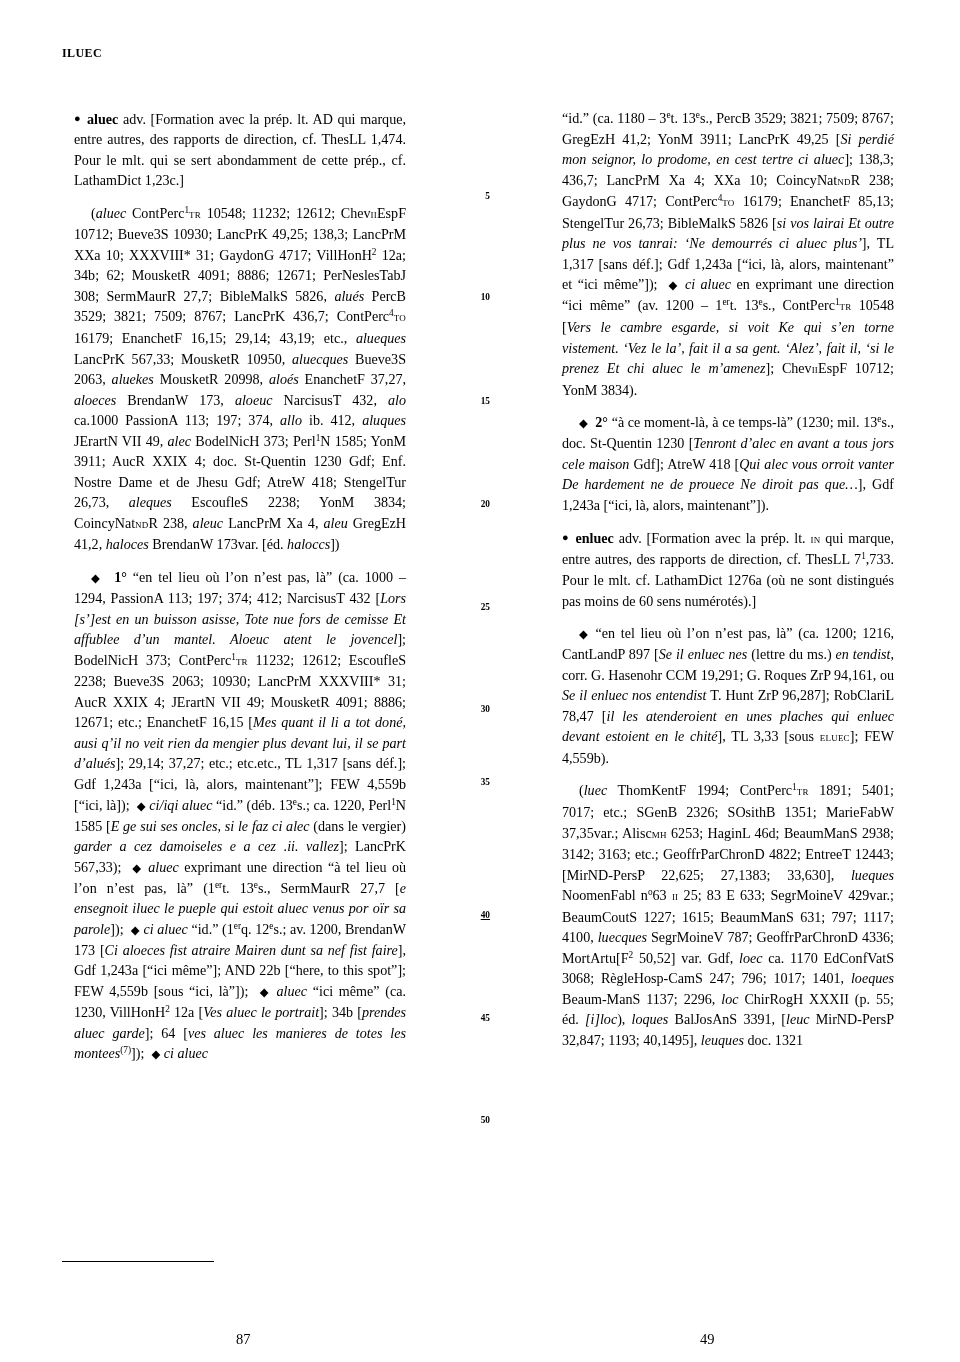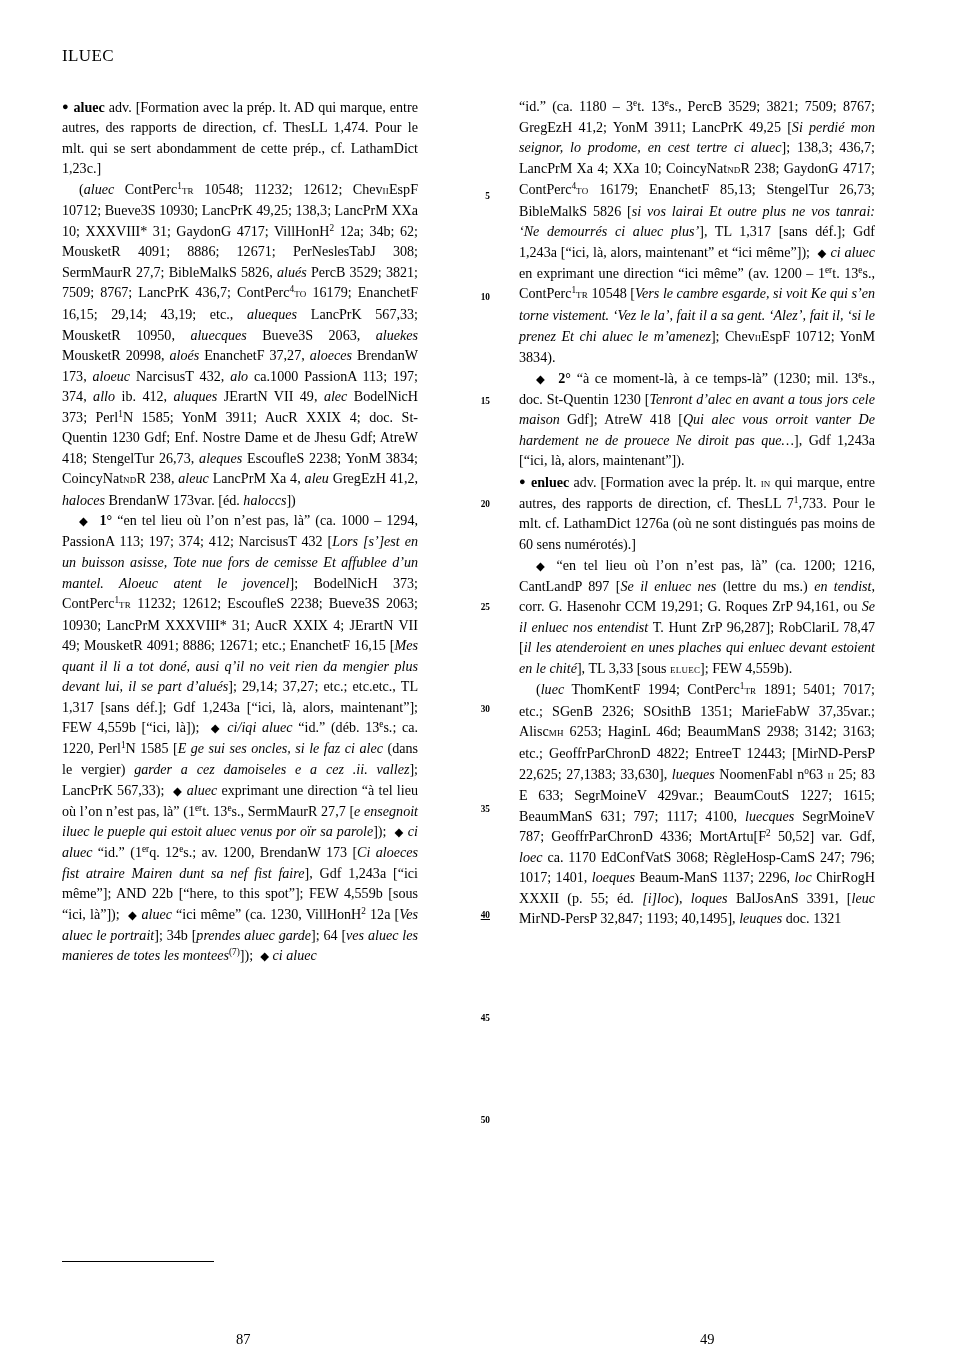--- a/index.html
+++ b/index.html
@@ -20,22 +20,22 @@
   .page {
     position: absolute;
     inset: 0;
   }
 
   
   .running-head {
     position: absolute;
     left: 62px;
     top: 46px;
-    font-size: 17px;
-    font-weight: normal;
+    font-size: 12px;
+    font-weight: bold;
     letter-spacing: 0.4px;
   }
 
   
   .columns {
     position: absolute;
     left: 0;
     right: 0;
     top: 96px;
   }
@@ -44,24 +44,24 @@
     position: absolute;
     top: 0;
     width: 356px;
     font-size: 14.1px;
     line-height: 20.55px;
     text-align: justify;
     text-justify: inter-word;
     hyphens: manual;
   }
   .col-left  { left: 62px; }
-  .col-right { left: 519px; }
+  .col-right { left: 550px; }
 
   .col p {
-    margin: 0;
+    margin: 12px;
     text-indent: 0;
   }
   .col p.indent {
     text-indent: 17px;
   }
 
   
   .entry-head {
     text-indent: 17px;
   }
@@ -146,21 +146,21 @@
 
   <div class="running-head">ILUEC</div>
 
   <div class="linenums">
     <span style="top:95px;">5</span>
     <span style="top:196px;">10</span>
     <span style="top:300px;">15</span>
     <span style="top:403px;">20</span>
     <span style="top:506px;">25</span>
     <span style="top:608px;">30</span>
-    <span style="top:708px;">35</span>
+    <span style="top:681px;">35</span>
     <span style="top:814px;text-decoration:underline;">40</span>
     <span style="top:917px;">45</span>
     <span style="top:1019px;padding-left:15px;">50</span>
   </div>
 
   <div class="columns">
 
     <div class="col col-left">
 
       <p class="entry-head"><span class="bullet-round">●</span> <span class="lemma">aluec</span> <span>adv.</span> <span>[Formation avec la prép. lt. AD qui marque, entre autres, des rapports de direction, cf. ThesLL 1,474. Pour le mlt. qui se sert abondamment de cette prép., cf. LathamDict 1,23c.]</span></p>

